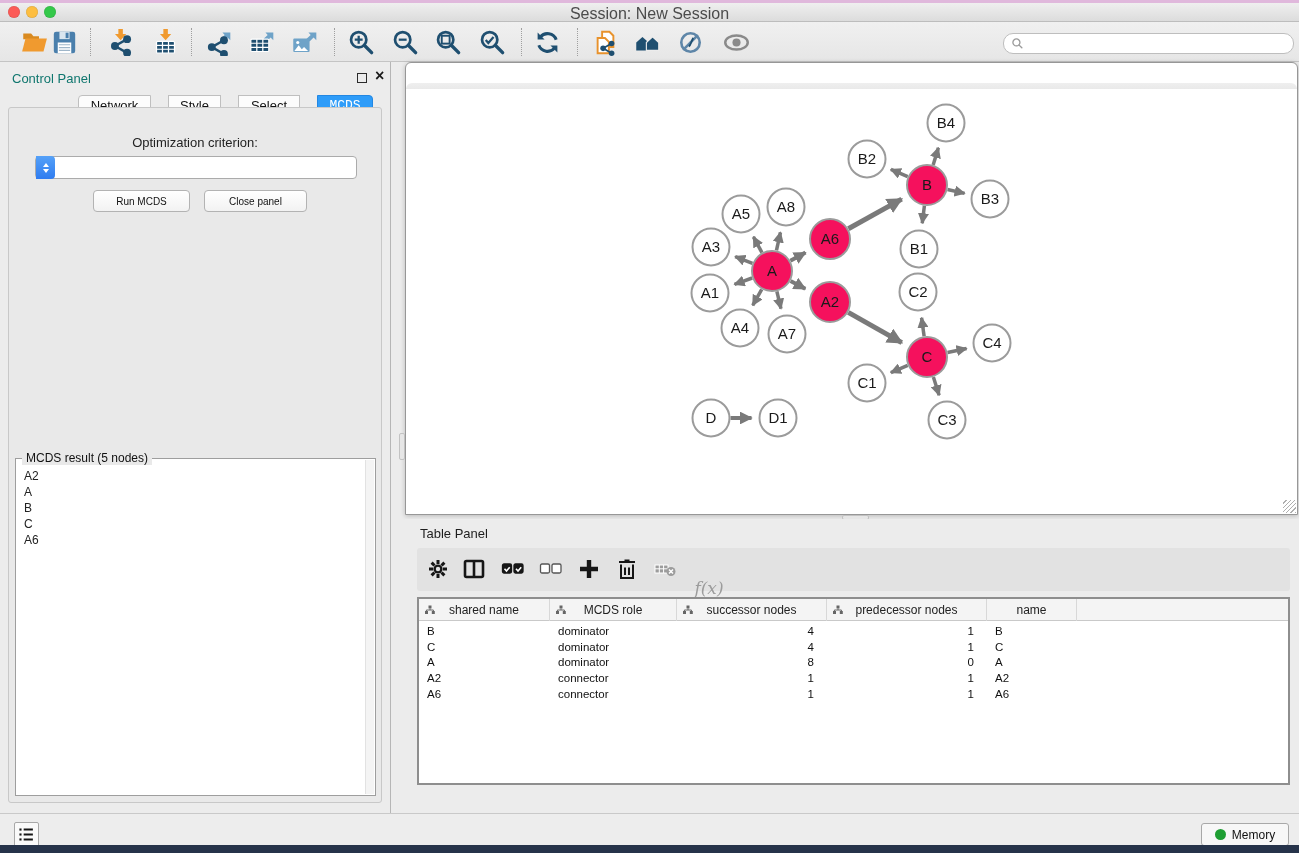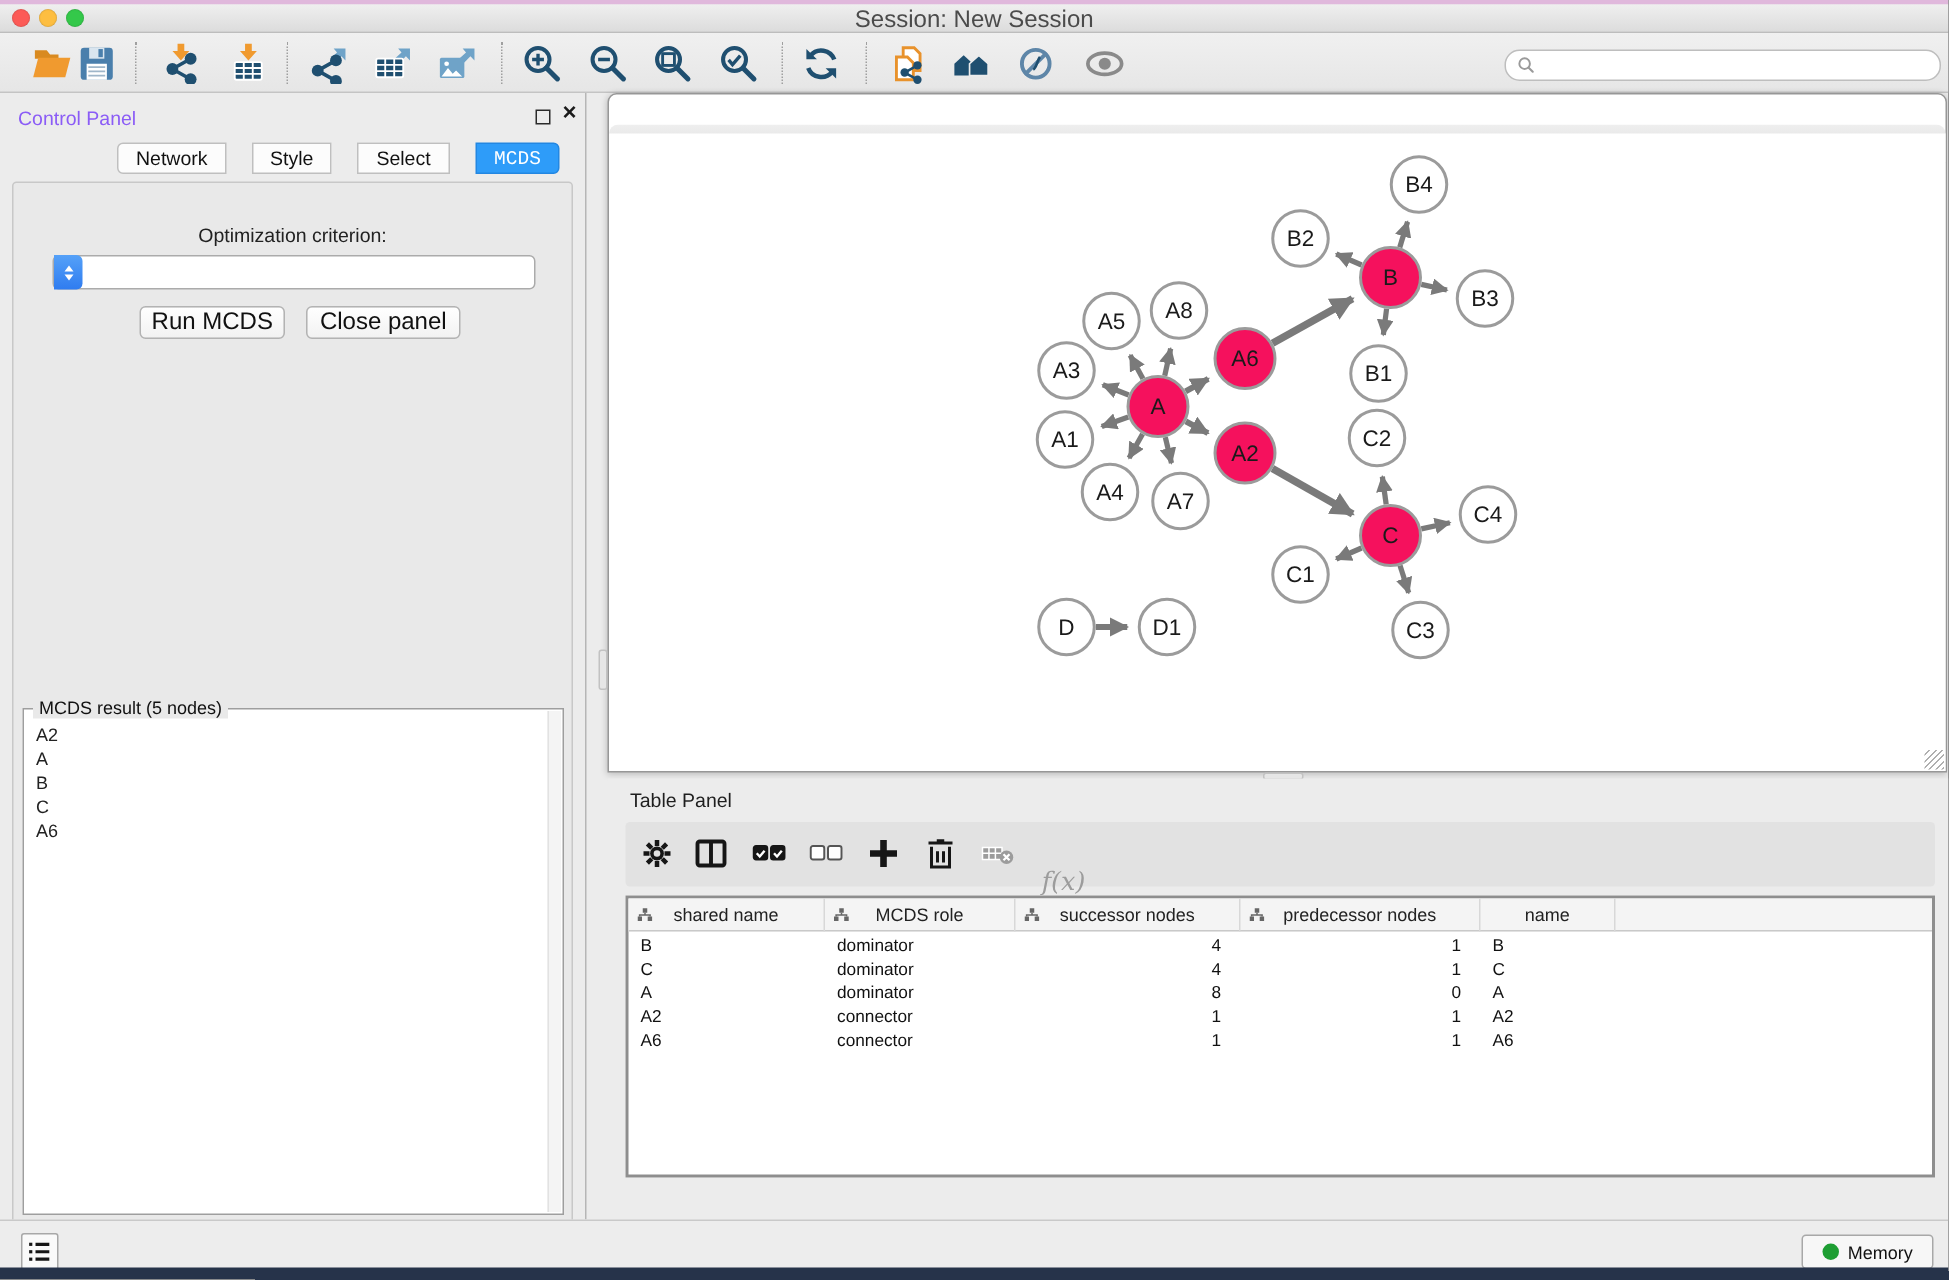--- a/index.html
+++ b/index.html
@@ -29,44 +29,44 @@
     display:flex; align-items:center; justify-content:center; cursor:default; }
   .tool-sep { position:absolute; top:6px; height:28px; width:0;
     border-left:1px dotted #9F9F9F; }
   .searchbox { position:absolute; left:1003px; top:11px; width:291px; height:21px;
     background:#FFF; border:1px solid #BEBEBE; border-radius:10px;
     display:flex; align-items:center; padding-left:7px; }
 
   
   .control-panel { left:0; top:62px; width:391px; height:751px; background:#ECECEC;
     border-right:1px solid #B6B6B6; }
-  .cp-title { position:absolute; left:12px; top:9px; font-size:13px; color:#8b5cf6; }
+  .cp-title { position:absolute; left:12px; top:9px; font-size:13px; color:#0f766e; }
   .panel-float { position:absolute; width:10px; height:10px; border:1.5px solid #2B2B2B; }
   .panel-close { position:absolute; font-size:16px; font-weight:900; color:#1A1A1A; line-height:10px; }
   .seg-tabs { position:absolute; display:flex;gap:18px; }
   .seg-tab { height:21px; background:#FCFCFC; border:1px solid #BFBFBF; margin-left:-1px;
     font-size:13px; color:#111; display:flex; align-items:center; justify-content:center; }
   .seg-tab:first-child { border-radius:4px 0 0 4px; margin-left:0; }
   .seg-tab:last-child { border-radius:0 4px 4px 0;font-family:Liberation Mono, monospace; }
   .seg-tab.selected { background:#2E9CF9; border-color:#2387E2; color:#FFF; }
-  .cp-inner { position:absolute; left:8px; top:59px; width:374px; height:696px;
+  .cp-inner { position:absolute; left:8px; top:45px; width:374px; height:696px;
     background:#E9E9E9; border:1px solid #C8C8C8; border-radius:3px; }
   .opt-label { position:absolute; left:0; right:0; top:27px; text-align:center; font-size:13px; }
   .cp-select { position:absolute; left:26px; top:48px; width:322px; height:23px;
     background:#FFF; border:1px solid #ABABAB; border-radius:4px;
     display:flex; align-items:center; font-size:13px; }
   .cp-select .val { padding-left:9px; flex:1; }
   .cp-select .stepper { width:19px; height:23px; margin:-1px -1px -1px 0;
     background:linear-gradient(#55A1F8,#2F7CF0); border-radius:0 4px 4px 0;
     display:flex; flex-direction:column; align-items:center; justify-content:center; gap:2px; }
   .chev { width:0; height:0; border-left:3.5px solid transparent; border-right:3.5px solid transparent; }
   .chev.up { border-bottom:4px solid #FFF; }
   .chev.down { border-top:4px solid #FFF; }
   .cp-btn { position:absolute; top:82px; height:22px; background:linear-gradient(#FFFFFF,#F2F2F2);
-    border:1px solid #B3B3B3; border-radius:4px; font-size:16px; color:#111;
+    border:1px solid #B3B3B3; border-radius:4px; font-size:10px; color:#111;
     display:flex; align-items:center; justify-content:center; }
   .mcds-fieldset { position:absolute; left:6px; top:350px; width:361px; height:338px;
     border:1px solid #9E9E9E; background:#FFF; }
   .mcds-legend { position:absolute; left:6px; top:-8px; background:#E9E9E9;
     padding:0 4px; font-size:12px; color:#111; }
   .mcds-list { position:absolute; left:1px; top:4px; bottom:1px; right:10px;
     padding:6px 0 0 7px; font-size:12px; overflow:hidden; }
   .mcds-list div { height:16px; }
   .mcds-scroll { position:absolute; top:1px; bottom:1px; right:1px; width:9px;
     background:#F4F4F4; border-left:1px solid #E2E2E2; }

